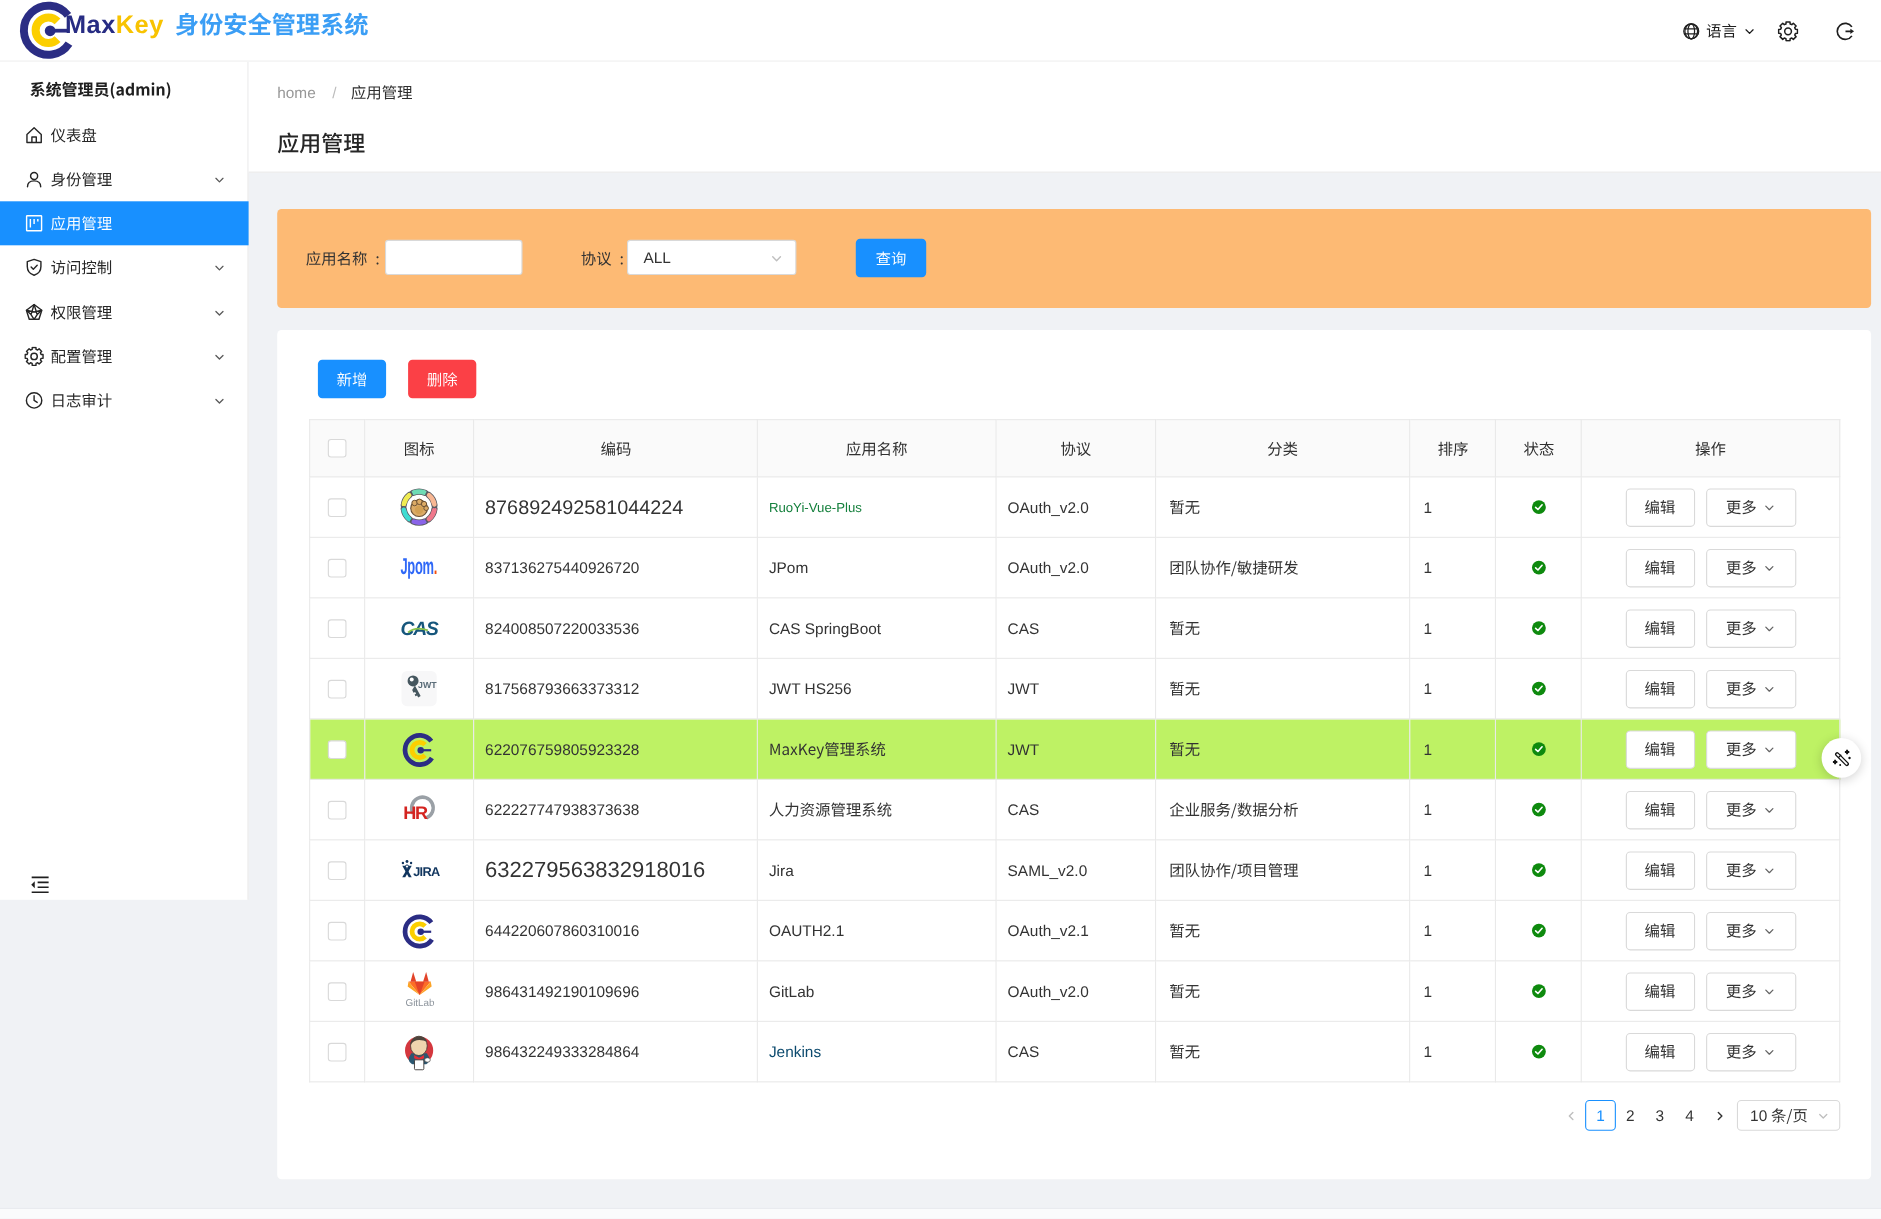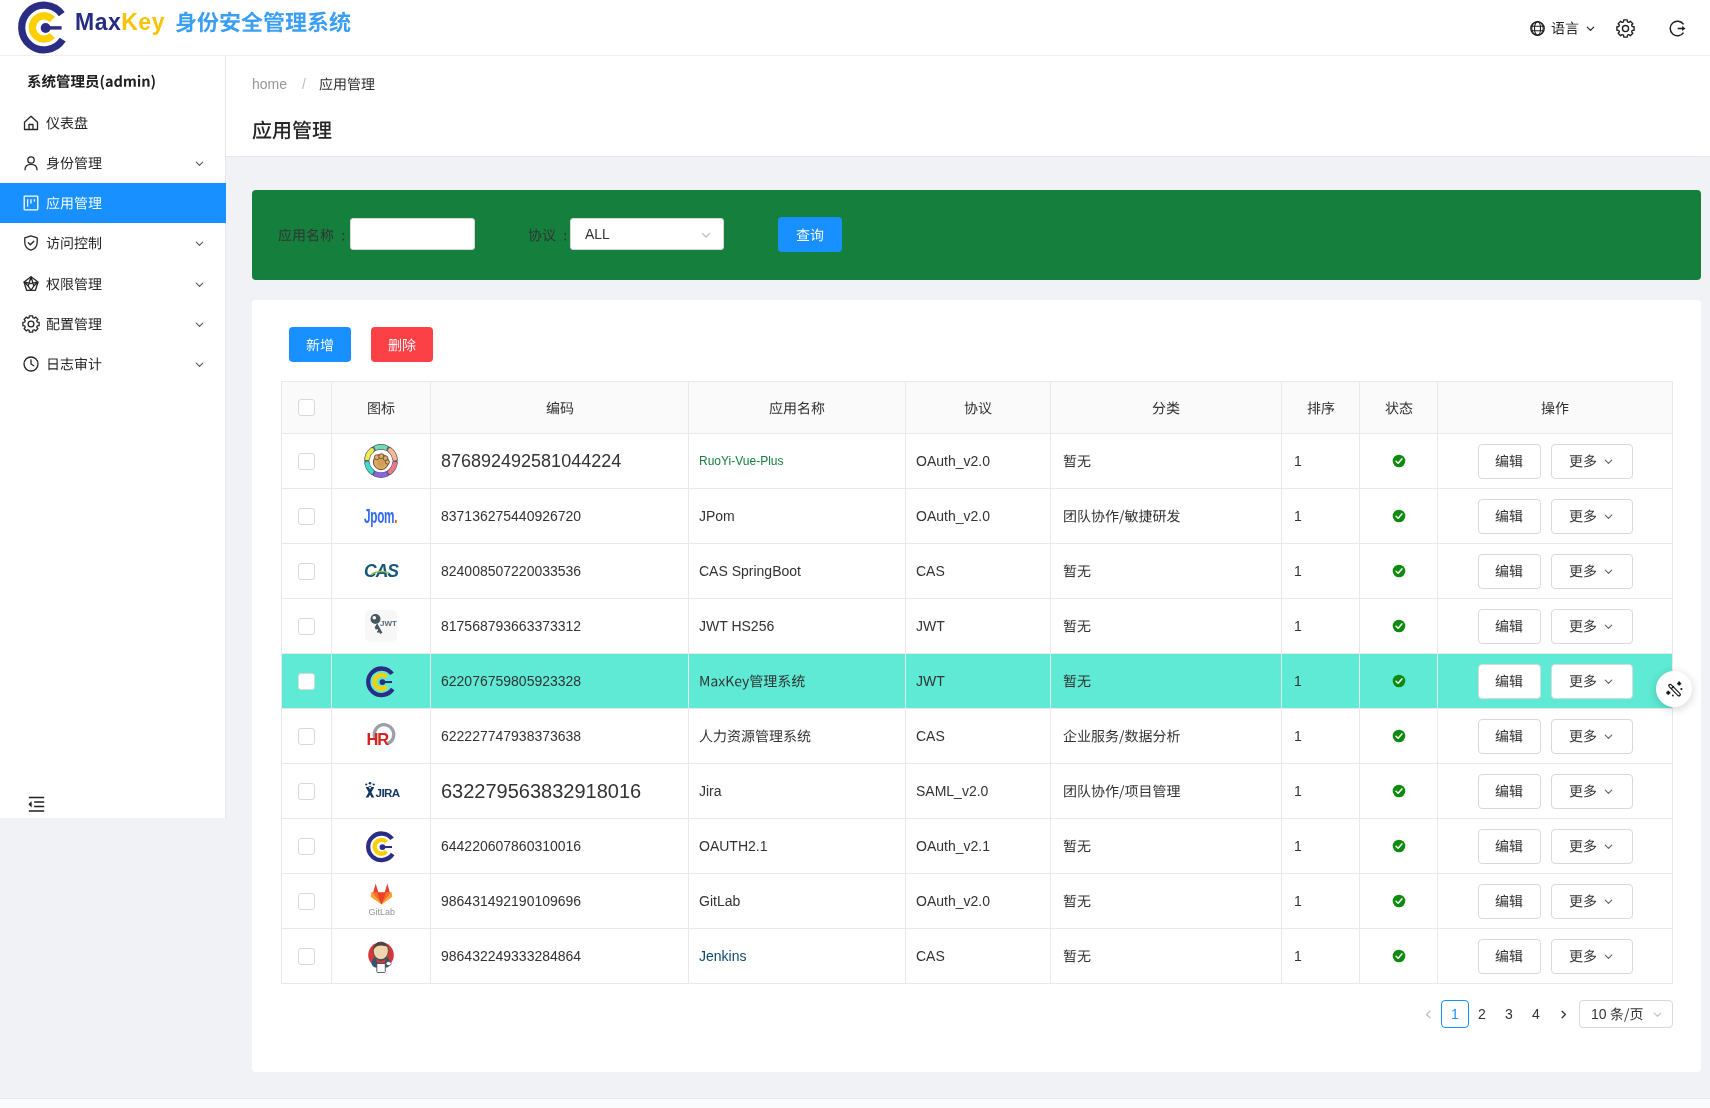--- a/index.html
+++ b/index.html
@@ -13,21 +13,21 @@
 </style></head><body>
 <div class="abs" style="left:0;top:0;width:1710px;height:56px;background:#fff;border-bottom:1px solid #f0f0f0;z-index:5">
     <div class="abs" style="left:18px;top:1px">
       <svg width="52" height="52" viewBox="0 0 52 52" style="overflow:visible">
         <path d="M43.81 13.08A22.3 22.3 0 1 0 44.70 38.65" stroke="#2b2d84" stroke-width="7.2" fill="none"></path>
         <path d="M34.34 18.44A11.6 11.6 0 1 0 34.34 34.56" stroke="#fccf00" stroke-width="7.3" fill="none"></path>
         <circle cx="27.6" cy="27" r="4.9" fill="#2b2d84"></circle>
         <rect x="27.6" y="25.2" width="16" height="3.4" fill="#2b2d84"></rect>
       </svg>
     </div>
-    <div class="abs flex" style="left:75px;top:0;height:44px">
+    <div class="abs flex" style="left:59px;top:0;height:44px">
       <span style="font-weight:bold;font-size:23px;letter-spacing:0.5px;color:#272c83">Max</span>
       <span style="font-weight:bold;font-size:23px;letter-spacing:0.5px;color:#f8c301">Key</span>
       <span style="width:10px"></span>
       <svg width="176.0" height="22" viewBox="0 0 176.0 22" style="overflow:visible;">
         <g fill="#3b9ef5" transform="translate(0,19.36) scale(0.022000,-0.022000)">
           <use href="#g0" x="0"></use>
           <use href="#g1" x="1000"></use>
           <use href="#g2" x="2000"></use>
           <use href="#g3" x="3000"></use>
           <use href="#g4" x="4000"></use>
@@ -265,21 +265,21 @@
       <svg width="80.0" height="20" viewBox="0 0 80.0 20" style="overflow:visible;">
         <g fill="#262626" transform="translate(0,17.60) scale(0.020000,-0.020000)">
           <use href="#g39" x="0"></use>
           <use href="#g40" x="1000"></use>
           <use href="#g41" x="2000"></use>
           <use href="#g42" x="3000"></use>
         </g>
       </svg>
     </div>
   </div>
-<div class="abs" style="left:252px;top:190px;width:1449px;height:90px;background:#15803d;border-radius:4px">
+<div class="abs" style="left:252px;top:190px;width:1449px;height:90px;background:#fdba74;border-radius:4px">
     <div class="abs flex" style="left:26px;top:14px;height:62px">
       <svg width="67.2" height="14" viewBox="0 0 67.2 14" style="overflow:visible;">
         <g fill="#333333" transform="translate(0,12.32) scale(0.014000,-0.014000)">
           <use href="#g25" x="0"></use>
           <use href="#g26" x="1000"></use>
           <use href="#g43" x="2000"></use>
           <use href="#g44" x="3000"></use>
           <use href="#g45" x="4520"></use>
         </g>
       </svg>
@@ -728,21 +728,21 @@
                   </g>
                 </svg>
                 <span style="width:6px"></span>
                 <svg width="11" height="11" viewBox="0 0 12 12" fill="none" stroke="#666" stroke-width="1.3" stroke-linecap="round" stroke-linejoin="round">
                   <path d="M2.5 4.5 L6 8 L9.5 4.5"></path>
                 </svg>
               </div>
             </div>
           </td>
         </tr>
-        <tr style="height:55px;background:#5eead4">
+        <tr style="height:55px;background:#bef264">
           <td>
             <div class="flex" style="justify-content:center">
               <span class="cb"></span>
             </div>
           </td>
           <td>
             <div class="flex" style="justify-content:center">
               <svg width="31" height="31" viewBox="0 0 52 52" style="overflow:visible">
                 <path d="M43.81 13.08A22.3 22.3 0 1 0 44.70 38.65" stroke="#2b2d84" stroke-width="7.2" fill="none"></path>
                 <path d="M34.34 18.44A11.6 11.6 0 1 0 34.34 34.56" stroke="#fccf00" stroke-width="7.3" fill="none"></path>

